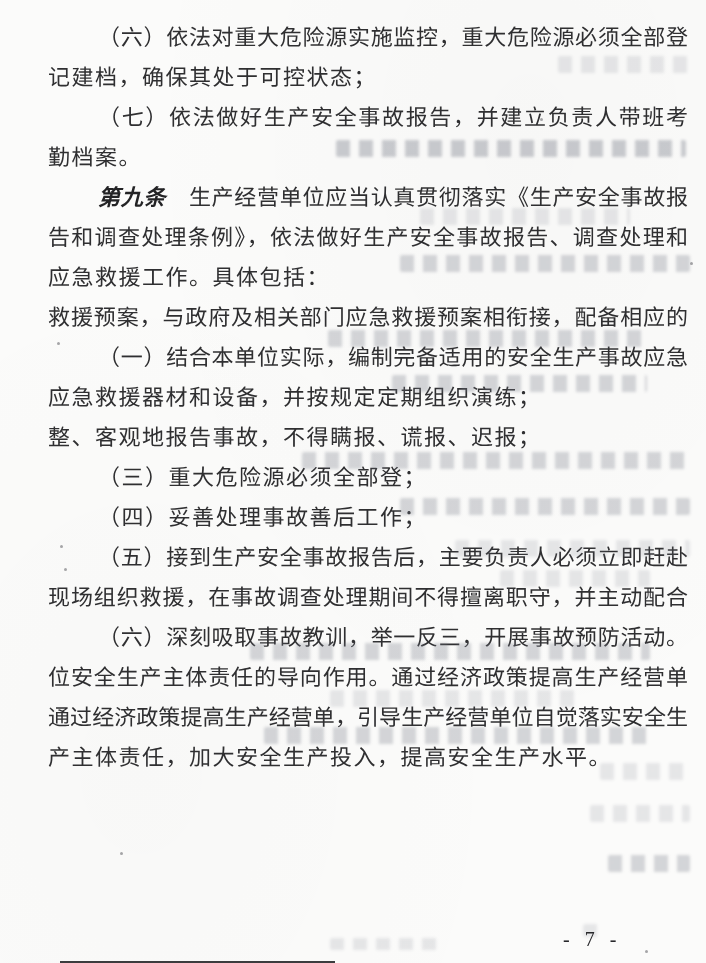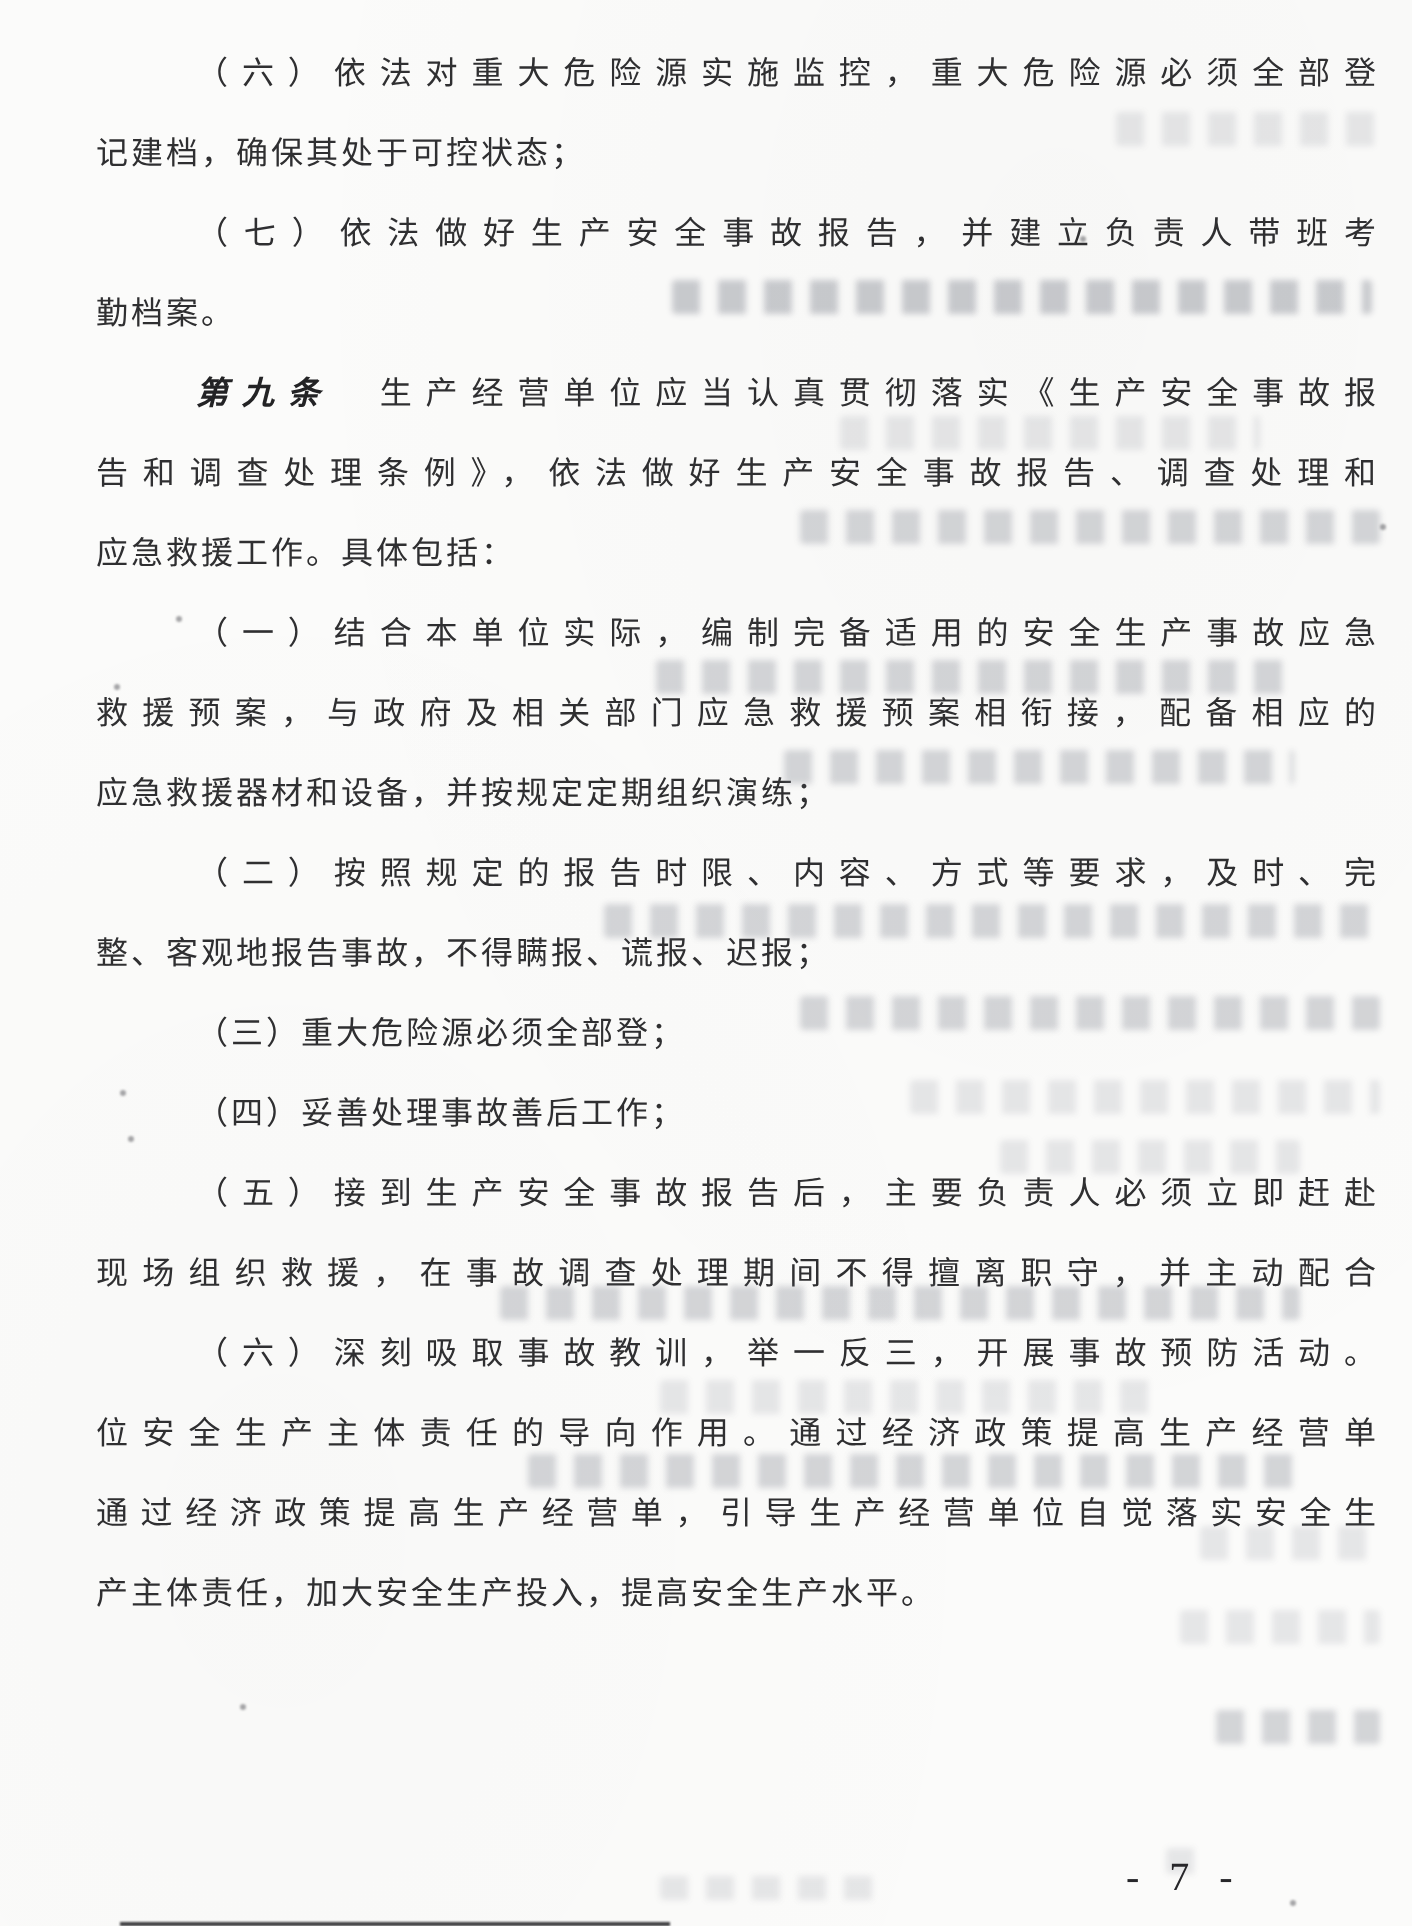--- a/index.html
+++ b/index.html
@@ -17,21 +17,21 @@
   }
   .text-block {
     position: absolute;
     left: 48px;
     top: 18px;
     width: 640px;
   }
   .line {
     height: 40px;
     line-height: 40px;
-    font-size: 16px;
+    font-size: 22px;
     color: #2f2f31;
     letter-spacing: 1.5px;
     white-space: nowrap;
     text-rendering: optimizeLegibility;
   }
   .line.fill {
     letter-spacing: 0;
     text-align: justify;
     text-align-last: justify;
     white-space: normal;
@@ -88,24 +88,23 @@
 <div class="page">
 
   <div class="text-block">
       <div class="line fill indent">（六）依法对重大危险源实施监控，重大危险源必须全部登</div>
       <div class="line">记建档，确保其处于可控状态；</div>
       <div class="line fill indent">（七）依法做好生产安全事故报告，并建立负责人带班考</div>
       <div class="line">勤档案。</div>
       <div class="line fill indent"><span class="article-no">第九条</span>　生产经营单位应当认真贯彻落实《生产安全事故报</div>
       <div class="line fill">告和调查处理条例》，依法做好生产安全事故报告、调查处理和</div>
       <div class="line">应急救援工作。具体包括：</div>
+      <div class="line fill">救援预案，与政府及相关部门应急救援预案相衔接，配备相应的</div>
       <div class="line fill indent">（一）结合本单位实际，编制完备适用的安全生产事故应急</div>
-      <div class="line fill">救援预案，与政府及相关部门应急救援预案相衔接，配备相应的</div>
       <div class="line">应急救援器材和设备，并按规定定期组织演练；</div>
-      <div class="line fill indent">（二）按照规定的报告时限、内容、方式等要求，及时、完</div>
       <div class="line">整、客观地报告事故，不得瞒报、谎报、迟报；</div>
       <div class="line indent">（三）重大危险源必须全部登；</div>
       <div class="line indent">（四）妥善处理事故善后工作；</div>
       <div class="line fill indent">（五）接到生产安全事故报告后，主要负责人必须立即赶赴</div>
       <div class="line fill">现场组织救援，在事故调查处理期间不得擅离职守，并主动配合</div>
       <div class="line fill indent">（六）深刻吸取事故教训，举一反三，开展事故预防活动。</div>
       <div class="line fill">位安全生产主体责任的导向作用。通过经济政策提高生产经营单</div>
       <div class="line fill">通过经济政策提高生产经营单，引导生产经营单位自觉落实安全生</div>
       <div class="line">产主体责任，加大安全生产投入，提高安全生产水平。</div>
     </div>

